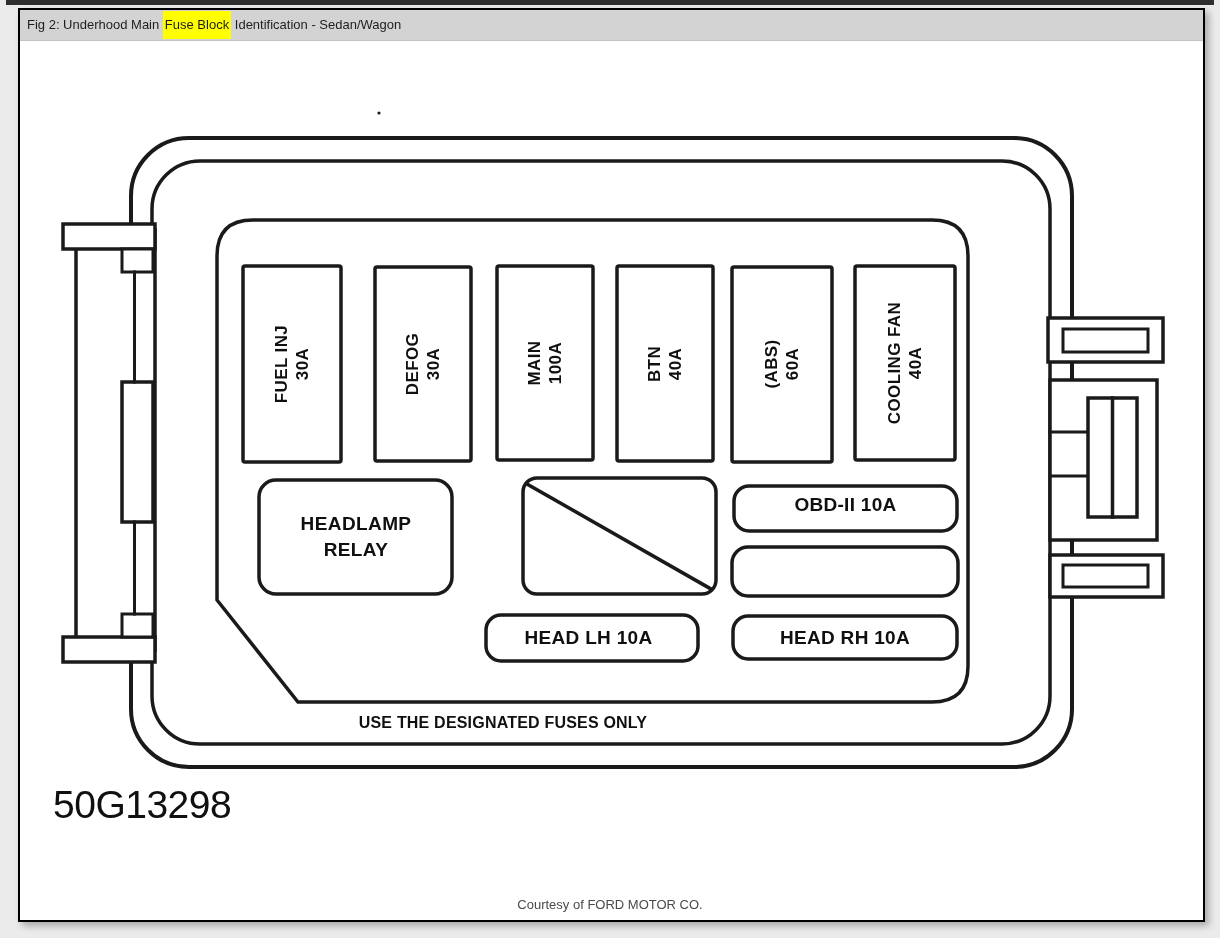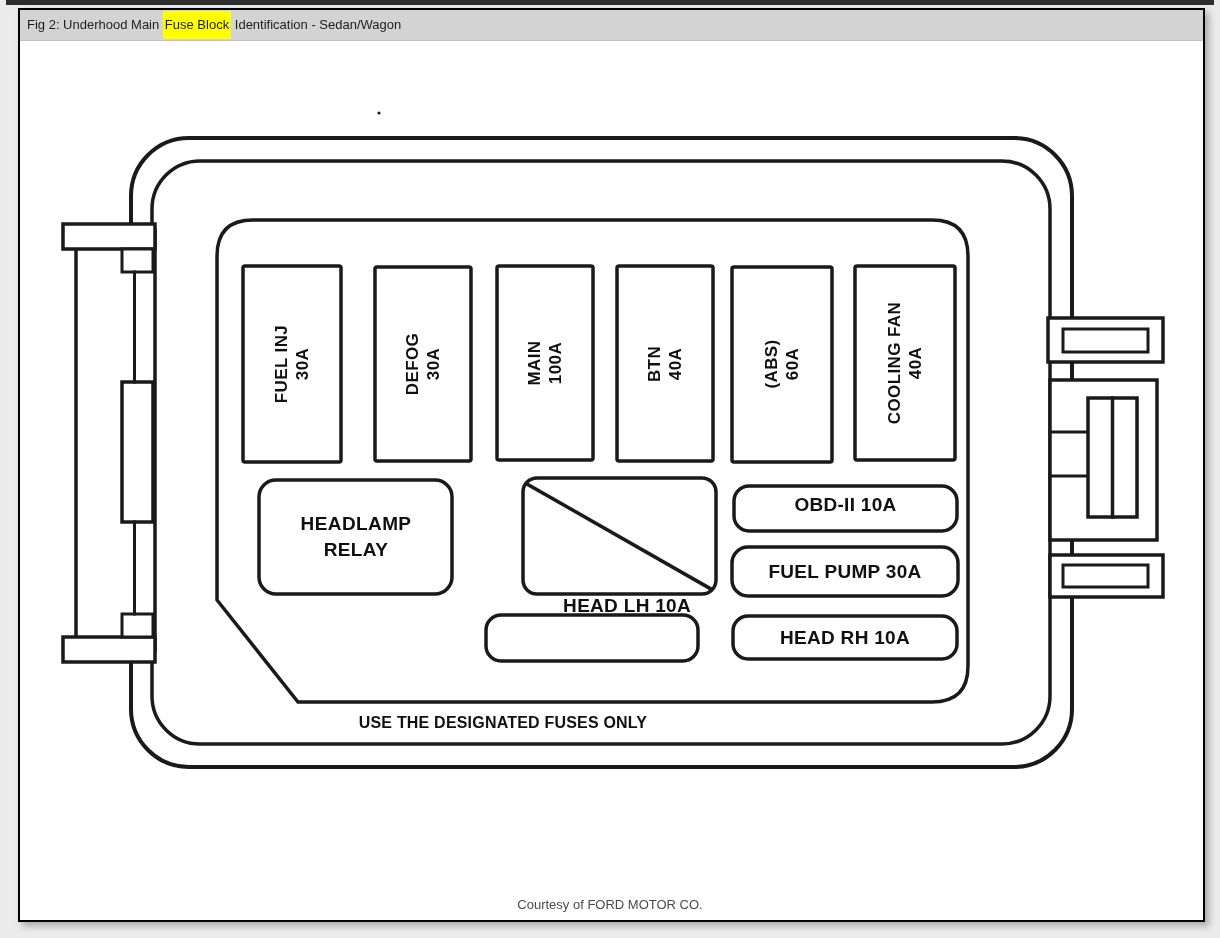--- a/index.html
+++ b/index.html
@@ -105,28 +105,26 @@
   </div>
 
   <div class="lbl relay-lbl" style="left:261px;top:489px;width:190px;height:96px;">
     <span>HEADLAMP</span>
     <span>RELAY</span>
   </div>
 
   <div class="lbl pill-lbl" style="left:734px;top:486px;width:223px;height:38px;">
     <span>OBD-II 10A</span>
   </div>
-  <div class="lbl pill-lbl" style="left:732px;top:547px;width:226px;height:49px;">
-    <span>FUEL PUMP 30A</span>
-  </div>
-  <div class="lbl pill-lbl" style="left:486px;top:583px;width:205px;height:46px;align-items:flex-end;">
+  <div class="lbl pill-lbl" style="left:486px;top:615px;width:205px;height:46px;">
     <span>HEAD LH 10A</span>
   </div>
   <div class="lbl pill-lbl" style="left:733px;top:616px;width:224px;height:44px;">
     <span>HEAD RH 10A</span>
   </div>
 
   <div class="lbl warn-lbl" style="left:290px;top:707px;width:426px;height:32px;">USE THE DESIGNATED FUSES ONLY</div>
 
+  <div class="part-num" style="left:53px;top:783px;">50G13298</div>
 
   <div class="credit" style="left:0;top:897px;">Courtesy of FORD MOTOR CO.</div>
 
 </div>
 
 </body></html>

